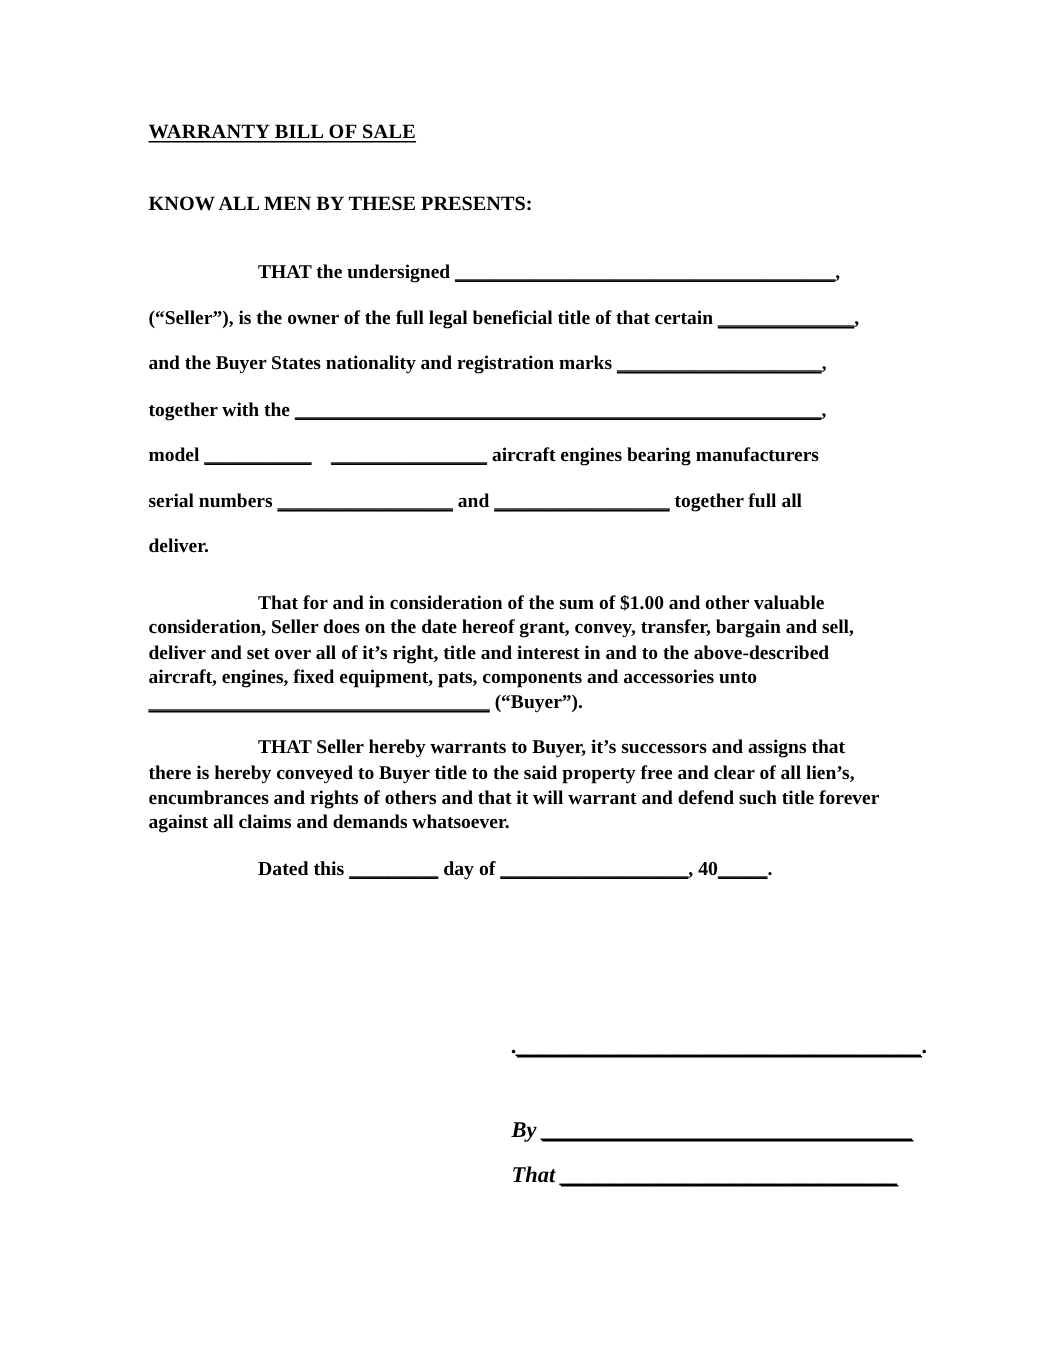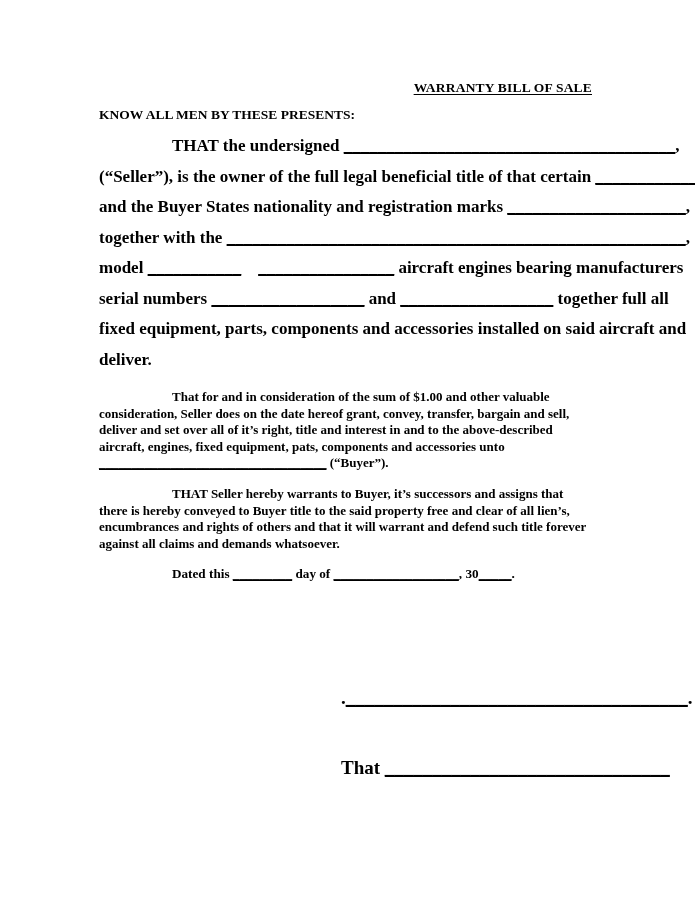--- a/index.html
+++ b/index.html
@@ -24,41 +24,41 @@
 
   
   .doc {
     position: absolute;
     left: 99px;
     top: 80px;
     width: 493px;
   }
 
   .title {
-    text-align: right;
+    text-align: left;
     font-weight: bold;
     font-size: 13.5px;
     letter-spacing: .2px;
-    margin: 0 0 11px 0;
+    margin: 0 0 32px 0;
   }
   .title span {
     text-decoration: underline;
     text-underline-offset: 2px;
   }
 
   .heading {
     font-weight: bold;
     font-size: 13.5px;
-    margin: 0 0 8px 0;
+    margin: 0 0 22px 0;
   }
 
   
   .recital {
     font-weight: bold;
-    font-size: 17px;
+    font-size: 13px;
     line-height: 30.5px;
     margin: 0;
     white-space: nowrap;
   }
   .recital.indent {
     text-indent: 73px;
   }
 
   
   .para {
@@ -88,21 +88,22 @@
   }
   .nbsp-gap { white-space: pre; }
 
   
   .sig {
     position: absolute;
     left: 341px;
     top: 690px;
     width: 270px;
     font-weight: bold;
-    font-size: 19px;
+    font-size: 15px;
+    font-style: italic;
   }
   .sig-line {
     white-space: pre;
     line-height: 16px;
   }
   .sig-row {
     white-space: pre;
     line-height: 16px;
   }
   .sig-gap-1 { height: 40px; }
@@ -125,44 +126,44 @@
 
 
     <div class="recital"><span>and the Buyer States nationality and registration marks </span><span class="blank">_____________________</span><span>,</span></div>
 
     <div class="recital"><span>together with the </span><span class="blank">______________________________________________________</span><span>,</span></div>
 
     <div class="recital"><span>model </span><span class="blank">___________</span><span class="nbsp-gap">    </span><span class="blank">________________</span><span> aircraft engines bearing manufacturers</span></div>
 
     <div class="recital"><span>serial numbers </span><span class="blank">__________________</span><span> and </span><span class="blank">__________________</span><span> together full all</span></div>
 
-    <div class="recital">fixed equipment, parts, components and accessories installed on said aircraft and</div>
 
     <div class="recital">deliver.</div>
 
     <div class="gap-para"></div>
 
     <div class="para"><span>That for and in consideration of the sum of $1.00 and other valuable consideration, Seller does on the date hereof grant, convey, transfer, bargain and sell, deliver and set over all of it’s right, title and interest in and to the above-described aircraft, engines, fixed equipment, pats, components and accessories unto </span><span class="blank">______________</span><span class="blank">_____________________</span><span> (“Buyer”).</span></div>
 
     <div class="gap-para"></div>
 
     <div class="para">THAT Seller hereby warrants to Buyer, it’s successors and assigns that there is hereby conveyed to Buyer title to the said property free and clear of all lien’s, encumbrances and rights of others and that it will warrant and defend such title forever against all claims and demands whatsoever.</div>
 
     <div class="gap-dated"></div>
 
-    <div class="dated"><span>Dated this </span><span class="blank">_________</span><span> day of </span><span class="blank">___________________</span><span>, 30</span><span class="blank">_____</span><span>.</span></div>
+    <div class="dated"><span>Dated this </span><span class="blank">_________</span><span> day of </span><span class="blank">___________________</span><span>, 40</span><span class="blank">_____</span><span>.</span></div>
 
   </div>
 
   <div class="sig">
 
     <div class="sig-line"><span>.</span><span class="blank">____________________________________</span><span>.</span></div>
 
     <div class="sig-gap-1"></div>
 
+    <div class="sig-row"><span>By </span><span class="blank">_________________________________</span></div>
 
     <div class="sig-gap-2"></div>
 
     <div class="sig-row"><span>That </span><span class="blank">______________________________</span></div>
 
   </div>
 
 </div>
 
 </body></html>

